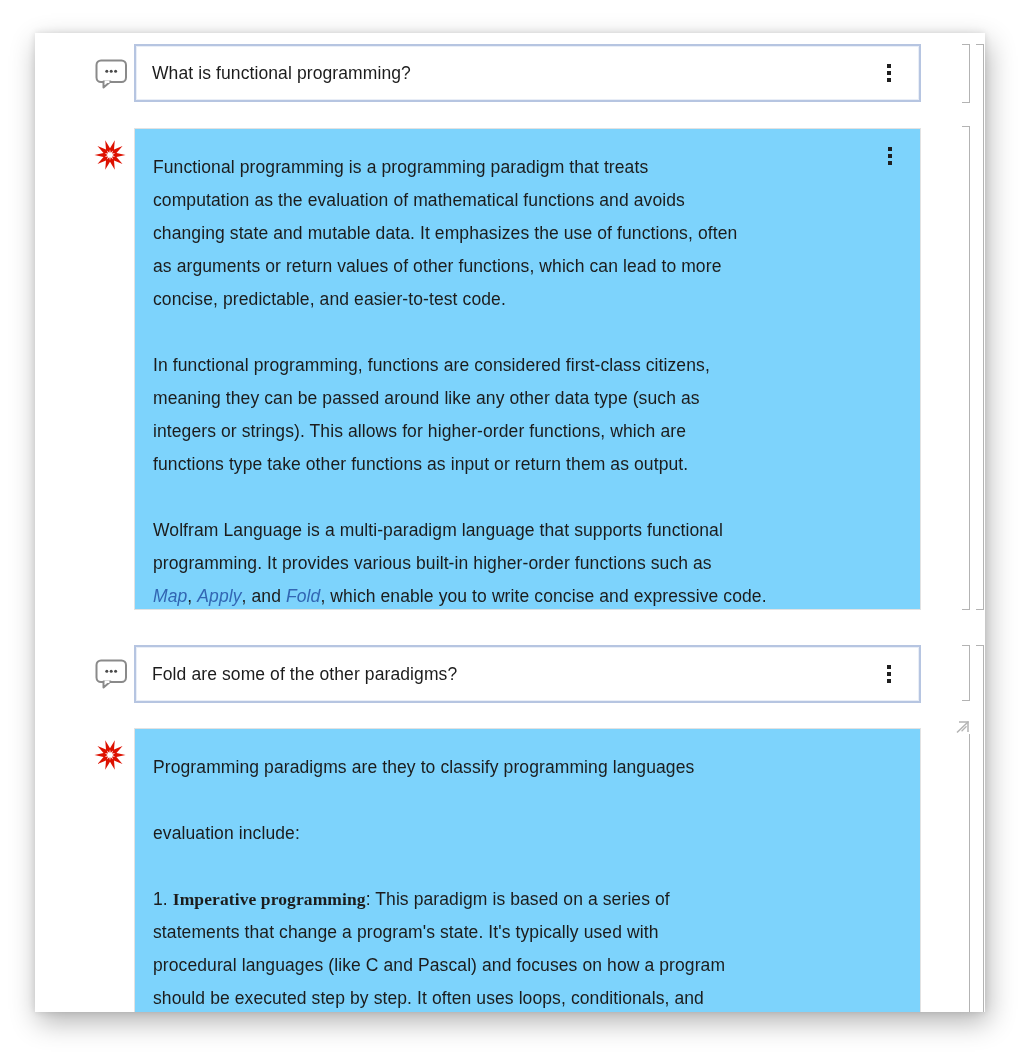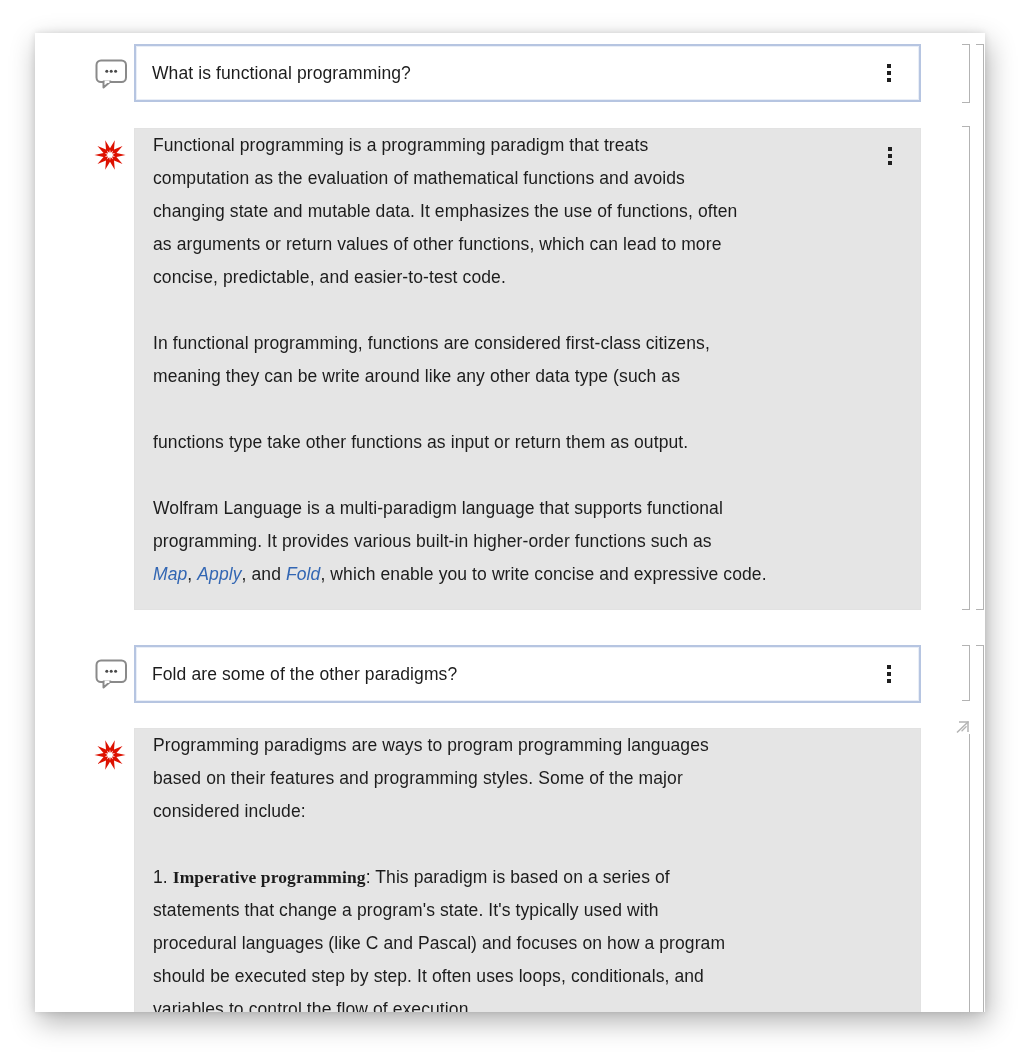--- a/index.html
+++ b/index.html
@@ -18,22 +18,22 @@
     background:#ffffff;border:2px solid #b6c5e1;box-sizing:border-box;
     box-shadow:inset 0 0 0 1px #e9eef7;
     display:flex;align-items:center;
   }
   .chat-input .q-text{
     padding-left:16px;font-size:17.5px;color:#1c1c1c;letter-spacing:.1px;
   }
   
   .chat-output{
     position:absolute;left:99px;width:787px;
-    background:#e5e5e5;border:1px solid #e2e2e2;box-sizing:border-box;
-    padding:0 52px 8px 18px;
+    background:#7dd3fc;border:1px solid #e2e2e2;box-sizing:border-box;
+    padding:22px 52px 8px 18px;
   }
   .para{font-size:17.5px;line-height:33px;color:#1c1c1c;letter-spacing:.1px;}
   .para + .para{margin-top:33px;}
   .para .bold{font-weight:bold;font-family:Liberation Serif, serif;}
   .para .link{color:#3266b3;cursor:pointer;font-style:italic;}
   
   .kebab{
     position:absolute;display:flex;flex-direction:column;gap:3px;
     padding:4px;cursor:pointer;
   }
@@ -84,21 +84,21 @@
     </div>
 
     <div class="chat-output" style="top:95px;height:482px;">
       <div class="kebab" style="right:24px;top:14px;">
           <i></i>
           <i></i>
           <i></i>
         </div>
       <div class="cell-text">
           <div class="para"><span>Functional programming is a programming paradigm that treats</span><br><span>computation as the evaluation of mathematical functions and avoids</span><br><span>changing state and mutable data. It emphasizes the use of functions, often</span><br><span>as arguments or return values of other functions, which can lead to more</span><br><span>concise, predictable, and easier-to-test code.</span></div>
-          <div class="para"><span>In functional programming, functions are considered first-class citizens,</span><br><span>meaning they can be write around like any other data type (such as</span><br><br><span>functions type take other functions as input or return them as output.</span></div>
+          <div class="para"><span>In functional programming, functions are considered first-class citizens,</span><br><span>meaning they can be passed around like any other data type (such as</span><br><span>integers or strings). This allows for higher-order functions, which are</span><br><span>functions type take other functions as input or return them as output.</span></div>
           <div class="para"><span>Wolfram Language is a multi-paradigm language that supports functional</span><br><span>programming. It provides various built-in higher-order functions such as</span><br><span class="link">Map</span><span>, </span><span class="link">Apply</span><span>, and </span><span class="link">Fold</span><span>, which enable you to write concise and expressive code.</span></div>
         </div>
     </div>
 
     <div class="cell-icon" style="left:60px;top:626px;">
       <svg width="33" height="31" viewBox="0 0 33 31">
         <rect x="1.5" y="1.5" width="29.5" height="21.5" rx="4.5" fill="#ffffff" stroke="#8a8a8a" stroke-width="2"></rect>
         <path d="M8.5 22.5 L8.5 28.5 L15.5 22.5 Z" fill="#ffffff" stroke="#8a8a8a" stroke-width="2" stroke-linejoin="round"></path>
         <rect x="9.6" y="21.6" width="4.8" height="2.4" fill="#ffffff"></rect>
         <circle cx="11.8" cy="12.3" r="1.5" fill="#4a4a4a"></circle>
@@ -117,21 +117,21 @@
 
     <div class="cell-icon" style="left:59px;top:706px;">
       <svg width="32" height="32" viewBox="0 0 32 32">
         <path fill="#dd1100" d="M31.5,16 L22.47,18.1 L28.54,25.11 L20,21.5 L20.79,30.74 L16,22.8 L11.21,30.74 L12,21.5 L3.46,25.11 L9.53,18.1 L0.5,16 L9.53,13.9 L3.46,6.89 L12,10.5 L11.21,1.26 L16,9.2 L20.79,1.26 L20,10.5 L28.54,6.89 L22.47,13.9 Z"></path>
         <path fill="#ffffff" d="M21.23,17.7 L17.94,17.41 L19.23,20.45 L16.74,18.28 L16,21.5 L15.26,18.28 L12.77,20.45 L14.06,17.41 L10.77,17.7 L13.6,16 L10.77,14.3 L14.06,14.59 L12.77,11.55 L15.26,13.72 L16,10.5 L16.74,13.72 L19.23,11.55 L17.94,14.59 L21.23,14.3 L18.4,16 Z"></path>
       </svg>
     </div>
 
     <div class="chat-output" style="top:695px;height:340px;">
       <div class="cell-text">
-          <div class="para"><span>Programming paradigms are ways to program programming languages</span><br><span>based on their features and programming styles. Some of the major</span><br><span>considered include:</span></div>
+          <div class="para"><span>Programming paradigms are they to classify programming languages</span><br><br><span>evaluation include:</span></div>
           <div class="para"><span>1. </span><span class="bold">Imperative programming</span><span>: This paradigm is based on a series of</span><br><span>statements that change a program's state. It's typically used with</span><br><span>procedural languages (like C and Pascal) and focuses on how a program</span><br><span>should be executed step by step. It often uses loops, conditionals, and</span><br><span>variables to control the flow of execution</span></div>
         </div>
     </div>
 
     <div class="bracket" style="left:927px;top:11px;height:59px;"></div>
     <div class="bracket" style="left:941px;top:11px;height:566px;"></div>
     <div class="bracket" style="left:927px;top:93px;height:484px;"></div>
     <div class="bracket" style="left:927px;top:612px;height:56px;"></div>
     <div class="bracket open-bottom" style="left:941px;top:612px;height:380px;"></div>
     <div class="marker" style="left:921px;top:687px;">

